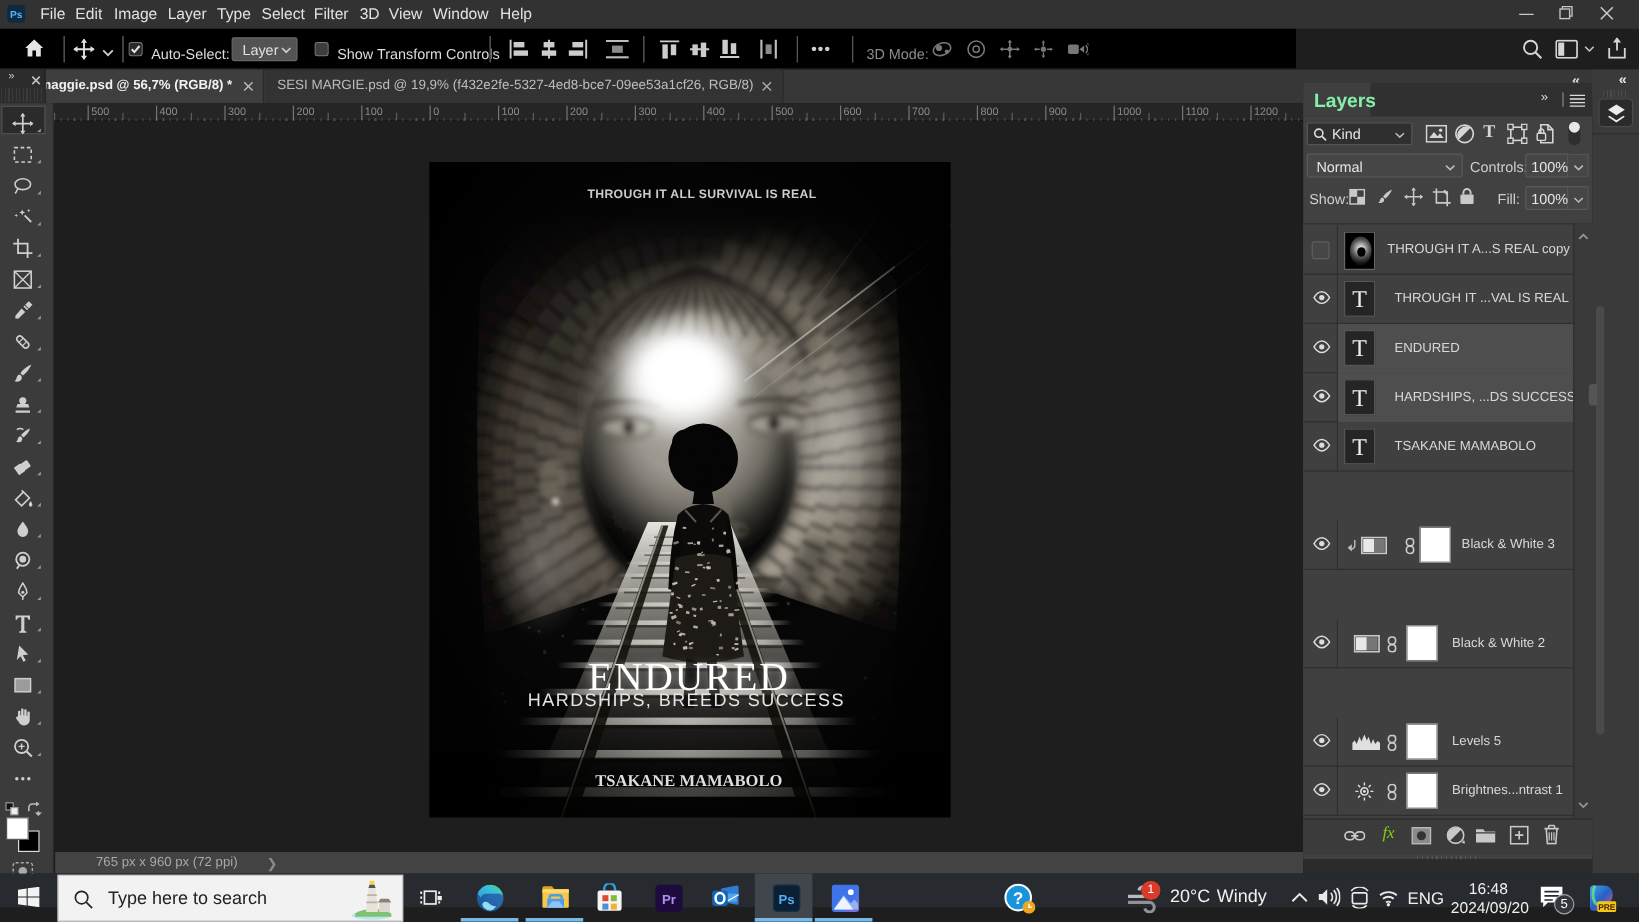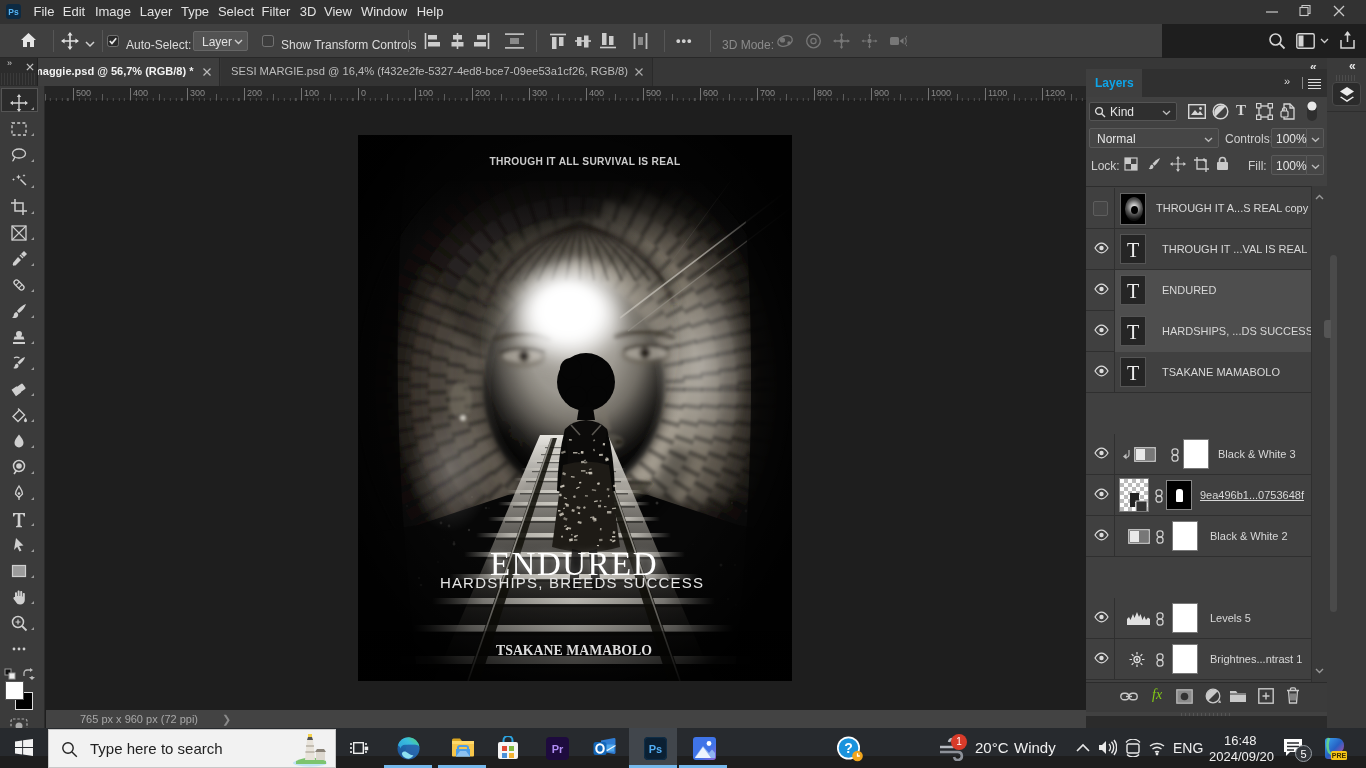--- a/index.html
+++ b/index.html
@@ -1,19 +1,19 @@
 <!DOCTYPE html>
 <html><head><meta charset="utf-8">
 <style>
 *{margin:0;padding:0;box-sizing:border-box;}
 html,body{width:1366px;height:768px;overflow:hidden;background:#1e1e1e;font-family:"Liberation Sans",sans-serif;-webkit-font-smoothing:antialiased;}
 .abs{position:absolute;}
 #menubar{position:absolute;left:0;top:0;width:1366px;height:24px;background:#323232;}
 .mi{position:absolute;top:4px;transform:translateX(-50%);font-size:13px;color:#e2e2e2;}
-#optbar{position:absolute;left:0;top:24px;width:1162px;height:34px;background:#404040;border-bottom:1px solid #282828;}
+#optbar{position:absolute;left:0;top:24px;width:1080px;height:34px;background:#000000;border-bottom:1px solid #282828;}
 .osep{position:absolute;top:6px;width:1px;height:22px;background:#383838;border-right:1px solid #565656;}
 .otx{position:absolute;font-size:12px;color:#dcdcdc;}
 #tabbar{position:absolute;left:0;top:58px;width:1366px;height:28px;background:#373737;}
 .tab{position:absolute;top:0;height:28px;font-size:12px;overflow:hidden;}
 #ruler{position:absolute;left:38px;top:86px;width:1048px;height:15px;background:#252525;border-bottom:1px solid #1a1a1a;}
 .rlab{position:absolute;top:2px;font-size:9px;color:#8a8a8a;}
 .rtick{position:absolute;bottom:0;width:1px;background:#6f6f6f;}
 #toolbar{position:absolute;left:0;top:86px;width:45px;height:642px;background:#3b3b3b;border-right:1px solid #2b2b2b;}
 #canvasarea{position:absolute;left:46px;top:101px;width:1040px;height:609px;background:#1e1e1e;}
 #statusbar{position:absolute;left:46px;top:710px;width:1040px;height:18px;background:#434343;color:#a8a8a8;font-size:11px;}
@@ -174,21 +174,21 @@
 </div>
 
 <div id="tabbar">
   <div class="tab" style="left:38px;width:182px;background:#3e3e3e;border-right:1px solid #2a2a2a;">
     <span style="position:absolute;left:-5px;top:7px;color:#f2f2f2;font-weight:bold;font-size:11px;white-space:nowrap;">maggie.psd @ 56,7% (RGB/8) *</span>
     <svg style="position:absolute;left:164px;top:9px" width="10" height="10" viewBox="0 0 10 10">
         <path d="M1.5 1.5l7 7M8.5 1.5l-7 7" stroke="#bbb" stroke-width="1.2"></path>
       </svg>
   </div>
   <div class="tab" style="left:221px;width:432px;background:#333333;border-right:1px solid #2a2a2a;">
-    <span style="position:absolute;left:10px;top:7px;color:#bdbdbd;font-size:11.2px;white-space:nowrap;">SESI MARGIE.psd @ 16,4% (f432e2fe-5327-4ed8-bce7-09ee53a1cf26, RGB/8)</span>
+    <span style="position:absolute;left:10px;top:7px;color:#bdbdbd;font-size:11.2px;white-space:nowrap;">SESI MARGIE.psd @ 19,9% (f432e2fe-5327-4ed8-bce7-09ee53a1cf26, RGB/8)</span>
     <svg style="position:absolute;left:413px;top:9px" width="10" height="10" viewBox="0 0 10 10">
         <path d="M1.5 1.5l7 7M8.5 1.5l-7 7" stroke="#aaa" stroke-width="1.2"></path>
       </svg>
   </div>
 
   <div class="abs" style="left:0;top:0;width:38px;height:28px;background:#2c2c2c;border-right:1px solid #222;">
     <span style="position:absolute;left:7px;top:0px;color:#cccccc;font-size:9px;">»</span>
     <svg style="position:absolute;left:26px;top:5px" width="8" height="8" viewBox="0 0 9 9">
         <path d="M1 1l7 7M8 1l-7 7" stroke="#c0c0c0" stroke-width="1.5"></path>
       </svg>
@@ -704,21 +704,21 @@
 </svg>
   </div>
 <div id="statusbar">
     <span style="position:absolute;left:34px;top:3px;">765 px x 960 px (72 ppi)</span>
     <span style="position:absolute;left:176px;top:3px;color:#8a8a8a;">❯</span>
   </div>
 
 <div id="panel">
     <div style="position:absolute;left:0;top:0;width:241px;height:28px;background:#303030;"></div>
 <div style="position:absolute;left:0;top:0;width:56px;height:28px;background:#3f3f3f;"></div>
-<span style="position:absolute;left:9px;top:7px;font-size:12px;font-weight:bold;color:#0ea5e9;">Layers</span>
+<span style="position:absolute;left:9px;top:7px;font-size:16px;font-weight:bold;color:#86efac;">Layers</span>
 <span style="position:absolute;left:198px;top:6px;font-size:11px;color:#ddd;">»</span>
 <div style="position:absolute;left:216px;top:8px;width:1px;height:12px;background:#888;"></div>
 <svg style="position:absolute;left:222px;top:9px" width="13" height="11" viewBox="0 0 13 11">
       <path d="M0 1.5h13M0 4.5h13M0 7.5h13M0 10.5h13" stroke="#ddd" stroke-width="1.2"></path>
     </svg>
 <div style="position:absolute;left:3px;top:33px;width:88px;height:19px;background:#2f2f2f;border:1px solid #555;border-radius:2px;">
       <svg style="position:absolute;left:4px;top:3px" width="12" height="12" viewBox="0 0 12 12">
         <circle cx="5" cy="5" r="3.4" fill="none" stroke="#ddd" stroke-width="1.3"></circle>
         <path d="M7.7 7.7L11 11" stroke="#ddd" stroke-width="1.4"></path>
       </svg>
@@ -762,21 +762,21 @@
     </div>
 <span style="position:absolute;left:139px;top:63px;font-size:12px;color:#cfcfcf;">Controls:</span>
 <div style="position:absolute;left:185px;top:59px;width:36px;height:20px;background:#464646;border:1px solid #5a5a5a;border-radius:2px 0 0 2px;">
       <span style="position:absolute;left:4px;top:3px;font-size:12px;color:#e5e5e5;">100%</span>
     </div>
 <div style="position:absolute;left:221px;top:59px;width:17px;height:20px;background:#464646;border:1px solid #5a5a5a;border-left:none;border-radius:0 2px 2px 0;">
       <svg style="position:absolute;left:4px;top:8px" width="9" height="6" viewBox="0 0 9 6">
         <path d="M1 1l3.5 3.3L8 1" stroke="#bbb" stroke-width="1.3" fill="none"></path>
       </svg>
     </div>
-<span style="position:absolute;left:5px;top:90px;font-size:12px;color:#cfcfcf;">Lock:</span>
+<span style="position:absolute;left:5px;top:90px;font-size:12px;color:#cfcfcf;">Show:</span>
 <svg style="position:absolute;left:38px;top:88px" width="14" height="14" viewBox="0 0 14 14">
       <rect x="1" y="1" width="12" height="12" fill="none" stroke="#c9c9c9" stroke-width="1.2"></rect>
       <rect x="1" y="1" width="6" height="6" fill="#c9c9c9"></rect>
       <rect x="7" y="7" width="6" height="6" fill="#c9c9c9"></rect>
     </svg>
 <svg style="position:absolute;left:61px;top:88px" width="15" height="15" viewBox="0 0 15 15">
       <path d="M13 1c-2.5 1-5.5 3.2-7.5 5.7l2 2C10 6.5 12.2 3.5 13 1z" fill="#c9c9c9"></path>
       <path d="M5 7.5c-1.5.3-1.8 1.5-2 2.6-.2.8-.6 1.3-1.3 1.6 1.1.8 3.5.6 4.4-.7.6-.9.4-2.1-.1-2.8z" fill="#c9c9c9"></path>
     </svg>
 <svg style="position:absolute;left:84px;top:87px" width="16" height="16" viewBox="0 0 18 18">
@@ -862,39 +862,20 @@
         <rect x="0.8" y="0.8" width="20.4" height="13.4" fill="none" stroke="#c9c9c9" stroke-width="1.4"></rect>
         <rect x="2" y="2" width="9" height="11" fill="#e8e8e8"></rect>
         <rect x="11" y="2" width="9" height="11" fill="#777"></rect>
       </svg>
       <svg style="position:absolute;left:84px;top:14px" width="10" height="14" viewBox="0 0 10 14">
         <rect x="2" y="0.8" width="6" height="6" rx="2.6" fill="none" stroke="#ccc" stroke-width="1.3"></rect>
         <rect x="2" y="7.2" width="6" height="6" rx="2.6" fill="none" stroke="#ccc" stroke-width="1.3"></rect>
       </svg>
       <div class="wthumb" style="left:97px;top:5px;"></div>
       <span class="playlab" style="left:132px;">Black &amp; White 3</span>
-    </div>
-<div class="prow" style="top:406px;width:225px;">
-      <div class="eyec"></div>
-      <svg style="position:absolute;left:8px;top:13px" width="15" height="12" viewBox="0 0 15 12">
-        <path d="M1 6c2-3.2 4.2-4.8 6.5-4.8S12 2.8 14 6c-2 3.2-4.2 4.8-6.5 4.8S3 9.2 1 6z" fill="none" stroke="#dcdcdc" stroke-width="1.2"></path>
-        <circle cx="7.5" cy="6" r="2.2" fill="#dcdcdc"></circle>
-      </svg>
-      <div style="position:absolute;left:33px;top:3px;width:30px;height:34px;border:1px solid #777;background:repeating-conic-gradient(#bbb 0% 25%, #fff 0% 50%) 0 0/8px 8px;overflow:hidden;"><path></path><svg width="30" height="34">
-          <path d="M10 14h9v9h-4v5h-5z" fill="#222"></path>
-          <rect x="16" y="22" width="11" height="11" fill="#333" stroke="#ccc" stroke-width="1"></rect>
-        </svg></div>
-      <svg style="position:absolute;left:68px;top:14px" width="10" height="14" viewBox="0 0 10 14">
-        <rect x="2" y="0.8" width="6" height="6" rx="2.6" fill="none" stroke="#ccc" stroke-width="1.3"></rect>
-        <rect x="2" y="7.2" width="6" height="6" rx="2.6" fill="none" stroke="#ccc" stroke-width="1.3"></rect>
-      </svg>
-      <div style="position:absolute;left:80px;top:5px;width:26px;height:30px;background:#000;border:1px solid #888;">
-        <div style="position:absolute;left:9px;top:8px;width:7px;height:13px;background:#fff;border-radius:3px 3px 1px 1px;"></div>
-      </div>
-      <span class="playlab" style="left:114px;text-decoration:underline;">9ea496b1...0753648f</span>
     </div>
 <div class="prow" style="top:447px;width:225px;">
       <div class="eyec"></div>
       <svg style="position:absolute;left:8px;top:13px" width="15" height="12" viewBox="0 0 15 12">
         <path d="M1 6c2-3.2 4.2-4.8 6.5-4.8S12 2.8 14 6c-2 3.2-4.2 4.8-6.5 4.8S3 9.2 1 6z" fill="none" stroke="#dcdcdc" stroke-width="1.2"></path>
         <circle cx="7.5" cy="6" r="2.2" fill="#dcdcdc"></circle>
       </svg>
       <svg style="position:absolute;left:42px;top:13px" width="22" height="15" viewBox="0 0 22 15">
         <rect x="0.8" y="0.8" width="20.4" height="13.4" fill="none" stroke="#c9c9c9" stroke-width="1.4"></rect>
         <rect x="2" y="2" width="9" height="11" fill="#e8e8e8"></rect>

